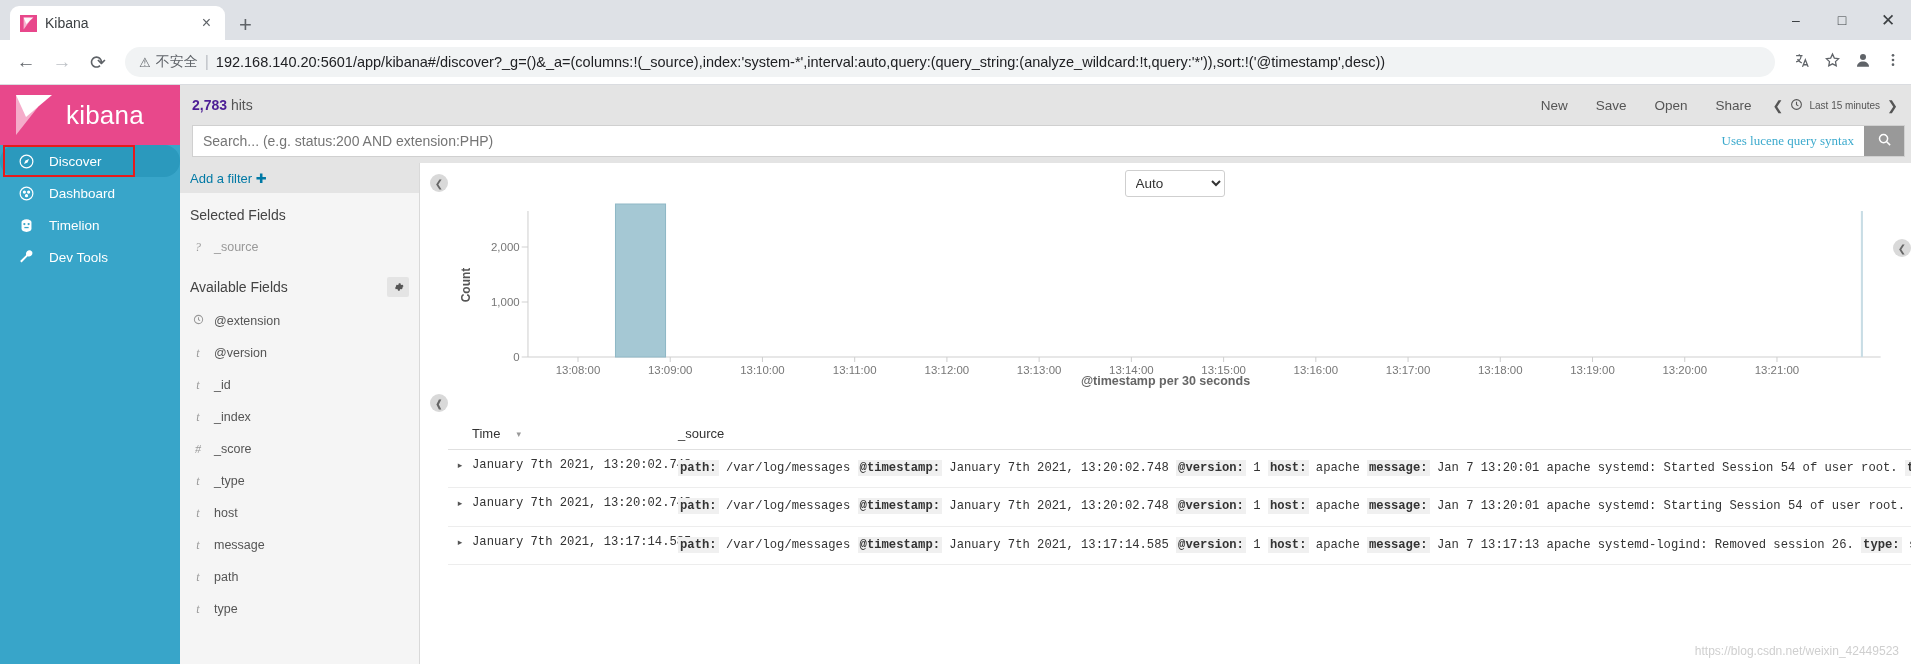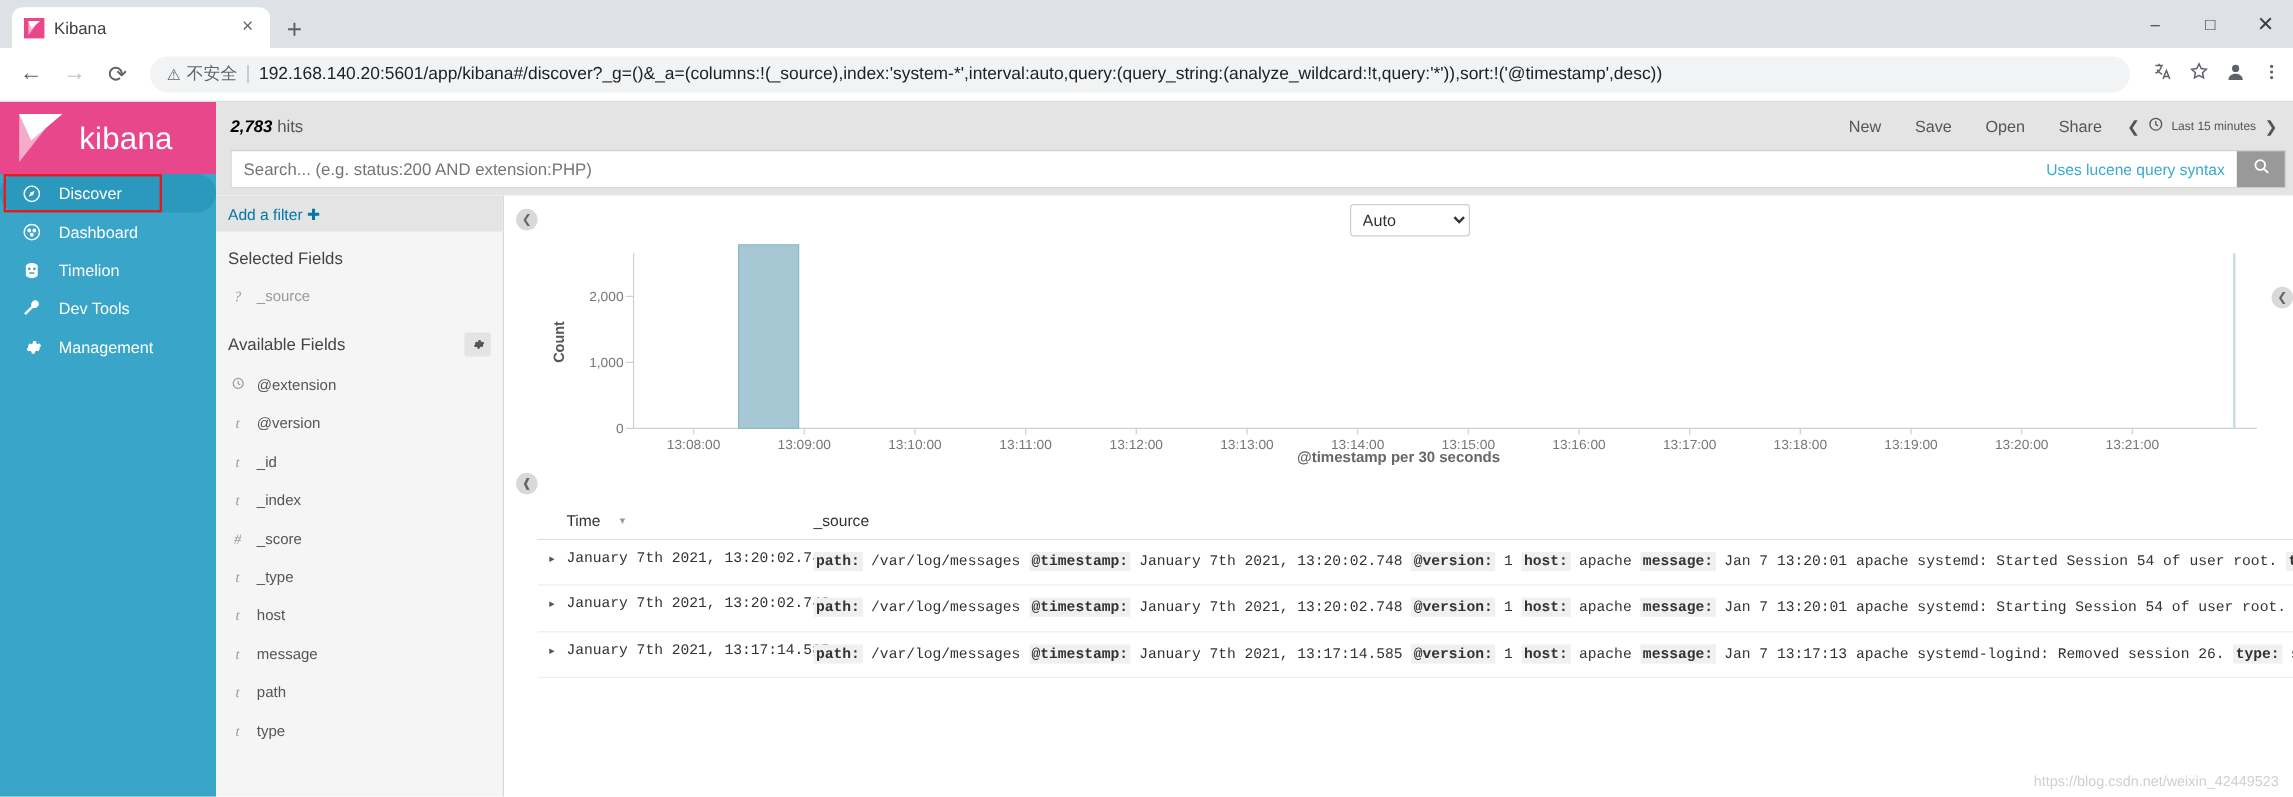--- a/index.html
+++ b/index.html
@@ -101,30 +101,30 @@
   .fname.muted { color: #999; }
 
   
   .main { flex: 1; display: flex; flex-direction: column; min-width: 0; }
 
   .topbar {
     height: 40px; background: #e4e4e4; display: flex; align-items: center;
     padding: 0 0 0 12px; flex: none;
   }
   .hits { font-size: 14px; color: #555; }
-  .hits b { color: #000000; font-style: italic; }
+  .hits b { color: #4c1d95; }
   .topbar-right { margin-left: auto; display: flex; align-items: center; gap: 0; padding-right: 6px; }
   .tb-btn { font-size: 13.5px; color: #555; padding: 0 14px; cursor: pointer; white-space: nowrap; }
   .tb-arrow { color: #555; font-size: 13px; padding: 0 7px; cursor: pointer; }
   .tb-time { font-size: 10px; color: #555; display: flex; align-items: center; gap: 6px; cursor: pointer; white-space: nowrap; }
 
   .querybar { height: 38px; background: #e4e4e4; padding: 0 6px 6px 12px; display: flex; flex: none; }
   .qwrap { flex: 1; display: flex; background: #fff; border: 1px solid #d0d0d0; }
   .qinput { flex: 1; border: none; outline: none; font-size: 14px; color: #999; padding: 0 10px; background: transparent; font-family: "Liberation Sans", sans-serif; }
-  .qhint { color: #3caacd; font-size: 13px; display: flex; align-items: center; padding: 0 10px; white-space: nowrap; cursor: pointer; }
+  .qhint { color: #3caacd; font-size: 13px; display: flex; align-items: center; padding: 0 10px; white-space: nowrap; cursor: pointer; font-family: Liberation Serif, serif; }
   .qsearch { width: 40px; background: #999; display: flex; align-items: center; justify-content: center; color: #fff; cursor: pointer; }
 
   .content { flex: 1; display: flex; min-height: 0; }
 
   .discover { flex: 1; display: flex; flex-direction: column; min-width: 0; position: relative; background: #fff; }
 
   .chart-head { height: 40px; display: flex; align-items: center; padding: 0 10px; position: relative; }
   .collapse-left {
     width: 18px; height: 18px; border-radius: 50%; background: #d9d9d9; color: #666;
     display: flex; align-items: center; justify-content: center; font-size: 10px; cursor: pointer; flex: none;
@@ -292,28 +292,20 @@
 
       <div class="nav-item">
         <span class="nic">
           <svg width="17" height="17" viewBox="0 0 24 24" fill="#ffffff">
             <path d="M20 4a5 5 0 0 1-6.4 6.4L5 19l-2-2 8.6-8.6A5 5 0 0 1 18 2z"></path>
           </svg>
         </span>
         <span>Dev Tools</span>
       </div>
 
-      <div class="nav-item">
-        <span class="nic">
-          <svg width="17" height="17" viewBox="0 0 24 24" fill="#ffffff">
-            <path d="M12 8a4 4 0 1 0 0 8 4 4 0 0 0 0-8zm9 4l2-1.6-1.6-3-2.4.7a8 8 0 0 0-1.6-1l-.4-2.5h-3.4l-.4 2.5a8 8 0 0 0-1.6 1l-2.4-.7-1.6 3L8 12l-2 1.6 1.6 3 2.4-.7a8 8 0 0 0 1.6 1l.4 2.5h3.4l.4-2.5a8 8 0 0 0 1.6-1l2.4.7 1.6-3z"></path>
-          </svg>
-        </span>
-        <span>Management</span>
-      </div>
     </div>
 
     <div class="main">
 
       <div class="topbar">
         <div class="hits">
           <b>2,783</b>
           <span>hits</span>
         </div>
         <div class="topbar-right">

